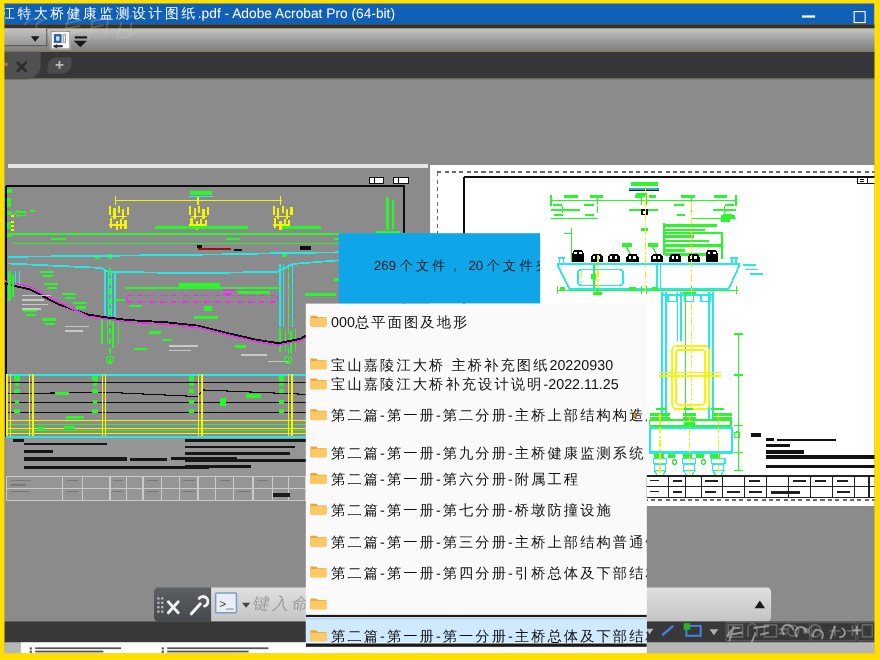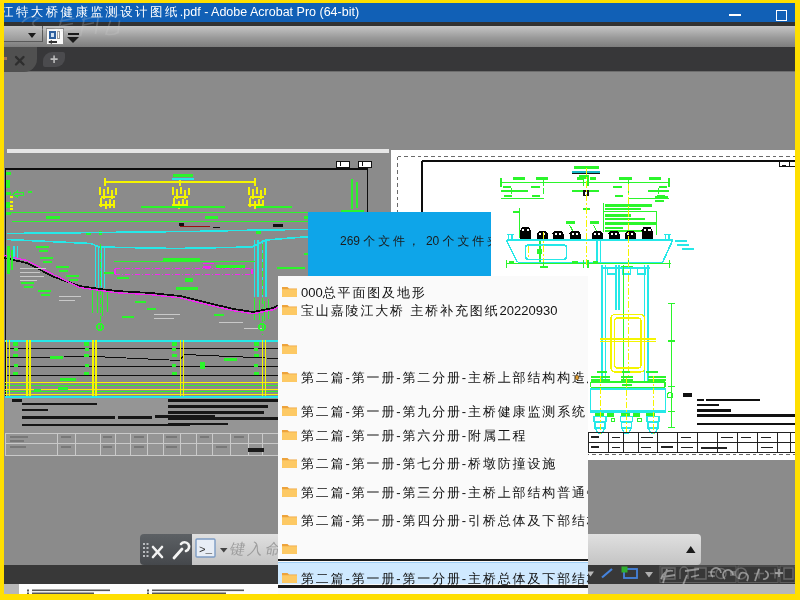--- a/index.html
+++ b/index.html
@@ -622,32 +622,33 @@
       <span class="tx">269 <span class="k2">个文件，</span> 20 <span class="k2">个文件夹</span></span>
     </div>
 <div class="abs" id="flist">
 <div class="frow" style="top:1px">
         <svg class="fico" viewBox="0 0 15 12">
           <path d="M0,2 h5.5 l1.5,1.5 H15 V11 a1,1 0 0 1 -1,1 H1 a1,1 0 0 1 -1,-1 Z" fill="#eda33c"></path>
           <path d="M0,4.2 h15 V11 a1,1 0 0 1 -1,1 H1 a1,1 0 0 1 -1,-1 Z" fill="#fdc964"></path>
         </svg>
         <span class="ftx">000<span class="k">总平面图及地形</span></span>
       </div>
-<div class="frow" style="top:19px">
+<div class="frow" style="top:40px">
         <svg class="fico" viewBox="0 0 15 12">
           <path d="M0,2 h5.5 l1.5,1.5 H15 V11 a1,1 0 0 1 -1,1 H1 a1,1 0 0 1 -1,-1 Z" fill="#eda33c"></path>
           <path d="M0,4.2 h15 V11 a1,1 0 0 1 -1,1 H1 a1,1 0 0 1 -1,-1 Z" fill="#fdc964"></path>
         </svg>
         <span class="ftx"><span class="k">宝山嘉陵江大桥 主桥补充图纸</span>20220930</span>
       </div>
 <div class="frow" style="top:58.2px">
         <svg class="fico" viewBox="0 0 15 12">
           <path d="M0,2 h5.5 l1.5,1.5 H15 V11 a1,1 0 0 1 -1,1 H1 a1,1 0 0 1 -1,-1 Z" fill="#eda33c"></path>
           <path d="M0,4.2 h15 V11 a1,1 0 0 1 -1,1 H1 a1,1 0 0 1 -1,-1 Z" fill="#fdc964"></path>
         </svg>
+        <span class="ftx"><span class="k">宝山嘉陵江大桥补充设计说明</span>-2022.11.25</span>
       </div>
 <div class="frow" style="top:86.9px">
         <svg class="fico" viewBox="0 0 15 12">
           <path d="M0,2 h5.5 l1.5,1.5 H15 V11 a1,1 0 0 1 -1,1 H1 a1,1 0 0 1 -1,-1 Z" fill="#eda33c"></path>
           <path d="M0,4.2 h15 V11 a1,1 0 0 1 -1,1 H1 a1,1 0 0 1 -1,-1 Z" fill="#fdc964"></path>
         </svg>
         <span class="ftx"><span class="k">第二篇-第一册-第二分册-主桥上部结构构造及预应力</span></span>
       </div>
 <div class="frow" style="top:120px">
         <svg class="fico" viewBox="0 0 15 12">

